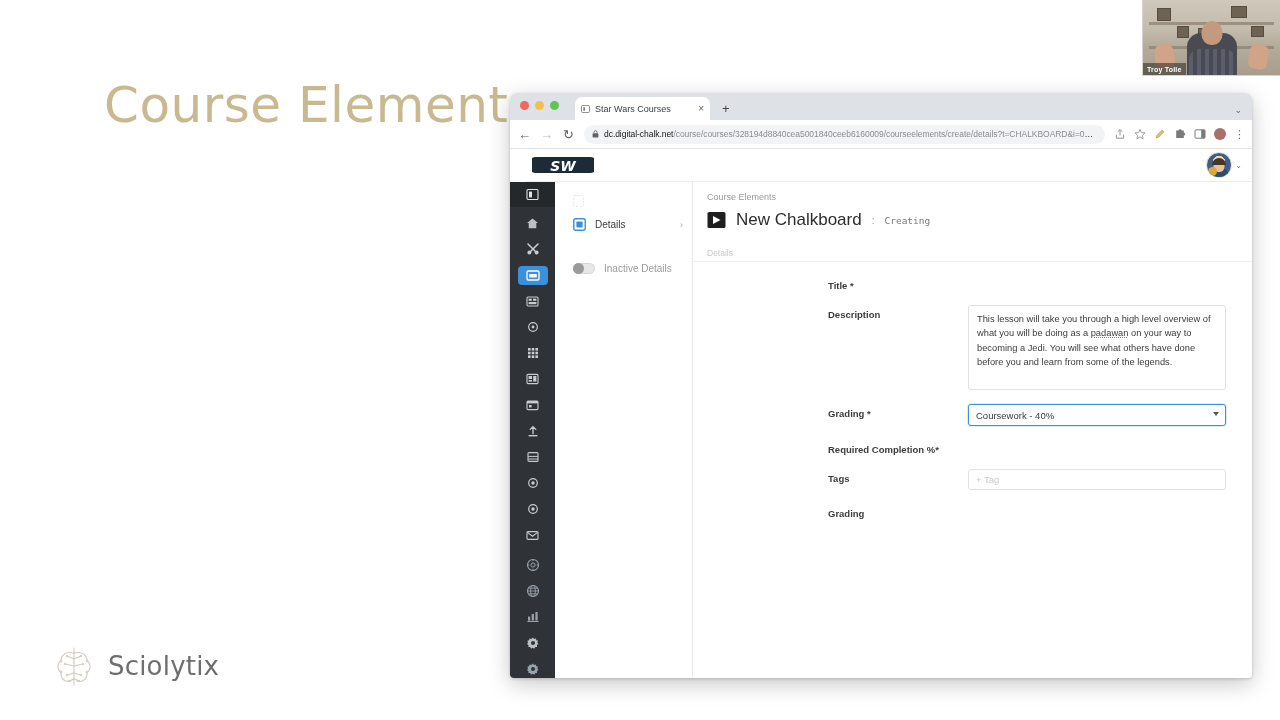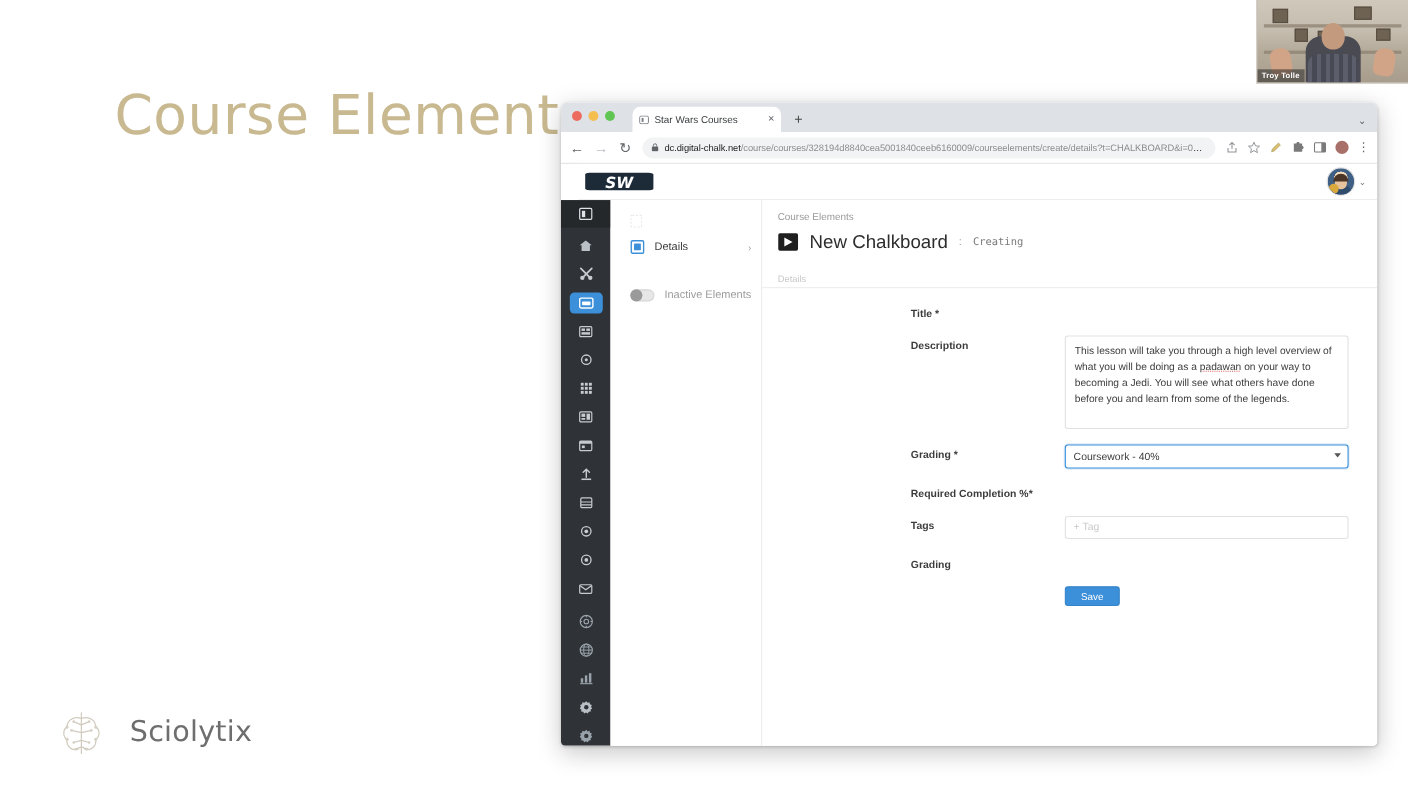--- a/index.html
+++ b/index.html
@@ -13,21 +13,21 @@
 
   
   .slide-title {
     position: absolute; left: 104px; top: 76px;
     font-size: 50px; font-weight: 400; letter-spacing: .5px;
     color: #c9b990; font-family: "DejaVu Sans", sans-serif;
     white-space: nowrap;
   }
   .brand-lockup {
     position: absolute; left: 52px; top: 643px;
-    display: flex; align-items: center; gap: 22px;
+    display: flex; align-items: center; gap: 12px;
   }
   .brand-mark { width: 44px; height: 46px; flex: 0 0 auto; opacity: .85; }
   .brand-word {
     font-size: 26px; color: #6e6e6e; font-family: "DejaVu Sans", sans-serif;
     letter-spacing: .2px;
   }
 
   
   .pip {
     position: absolute; right: 0; top: 0; width: 138px; height: 76px;
@@ -524,21 +524,21 @@
             <rect x="3.4" y="3.4" width="6.2" height="6.2" rx="0.8" fill="#3c8fd9"></rect>
           </svg>
           <span class="sp-label">Details</span>
           <span class="sp-chev">›</span>
         </div>
 
         <div class="sp-gap"></div>
 
         <div class="sp-row muted">
           <span class="toggle-sm"></span>
-          <span class="sp-label">Inactive Elements</span>
+          <span class="sp-label">Inactive Details</span>
         </div>
       </aside>
 
       <section class="content">
         <div class="breadcrumb">Course Elements</div>
 
         <div class="page-title-row">
           <svg class="pt-icon" viewBox="0 0 19 19">
             <rect x="0.5" y="1" width="18" height="16" rx="1.6" fill="#1f1f1f"></rect>
             <path d="M6 5 L13.5 9 L6 13 Z" fill="#ffffff"></path>
@@ -588,26 +588,20 @@
               </div>
             </div>
 
             <div class="frow">
               <div class="flabel">Grading</div>
               <div class="fctl">
                 <span class="toggle-on"></span>
               </div>
             </div>
 
-            <div class="frow">
-              <div class="flabel"></div>
-              <div class="fctl">
-                <div class="save-btn">Save</div>
-              </div>
-            </div>
 
           </div>
         </div>
       </section>
     </div>
 
   </div>
 </div>
 
 </body></html>

